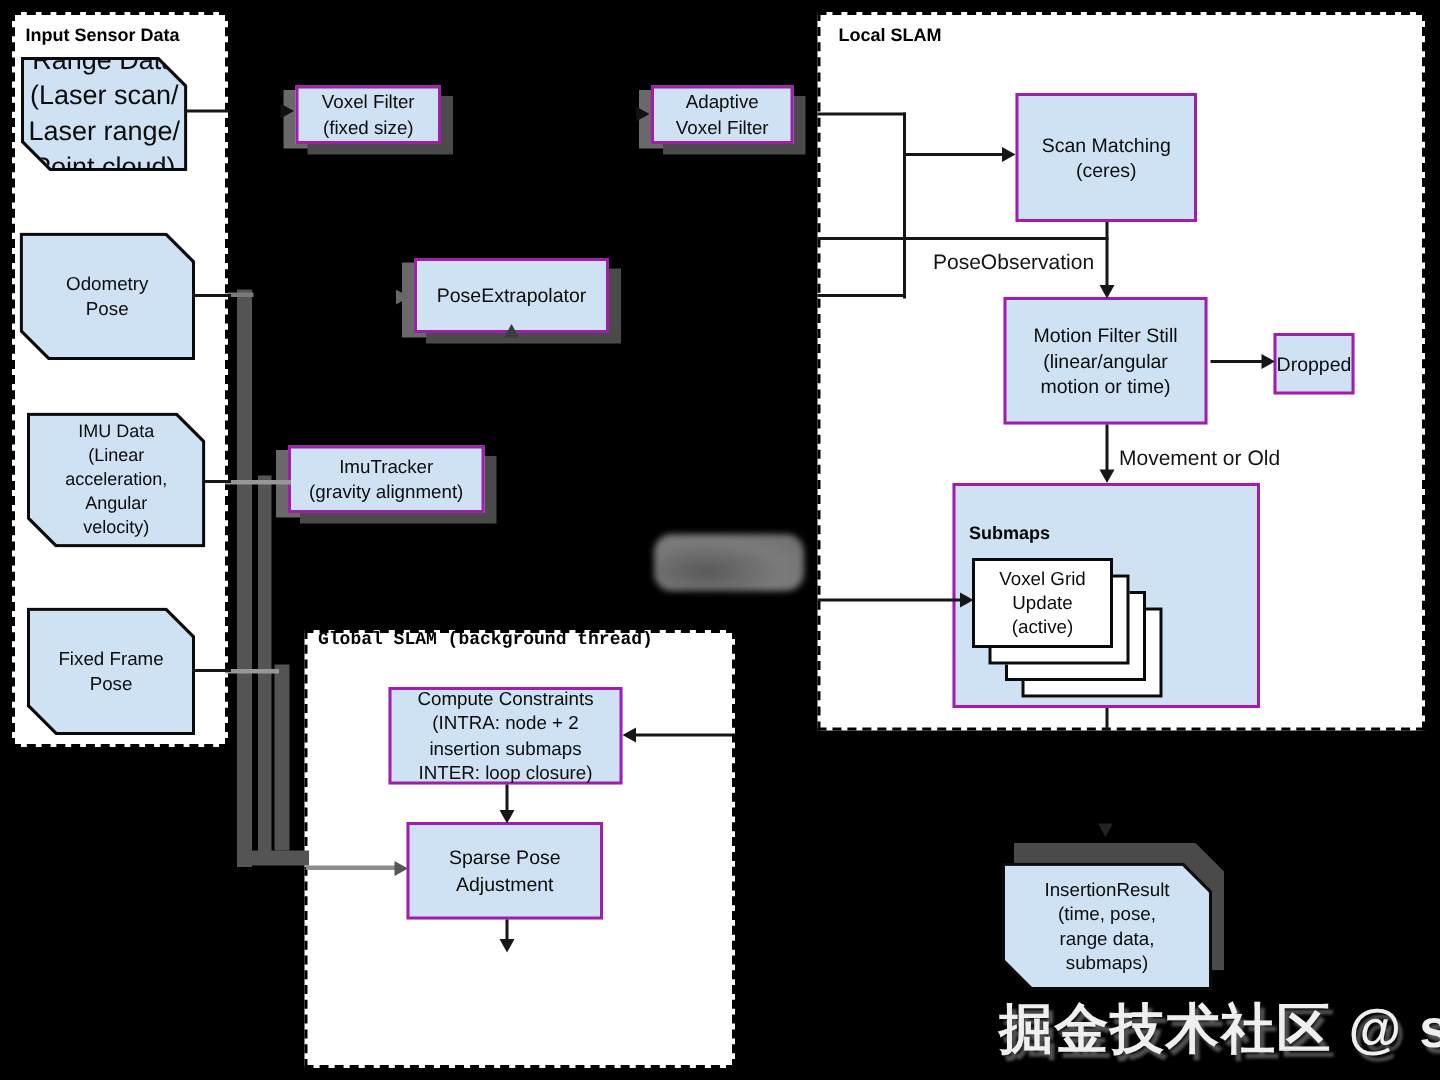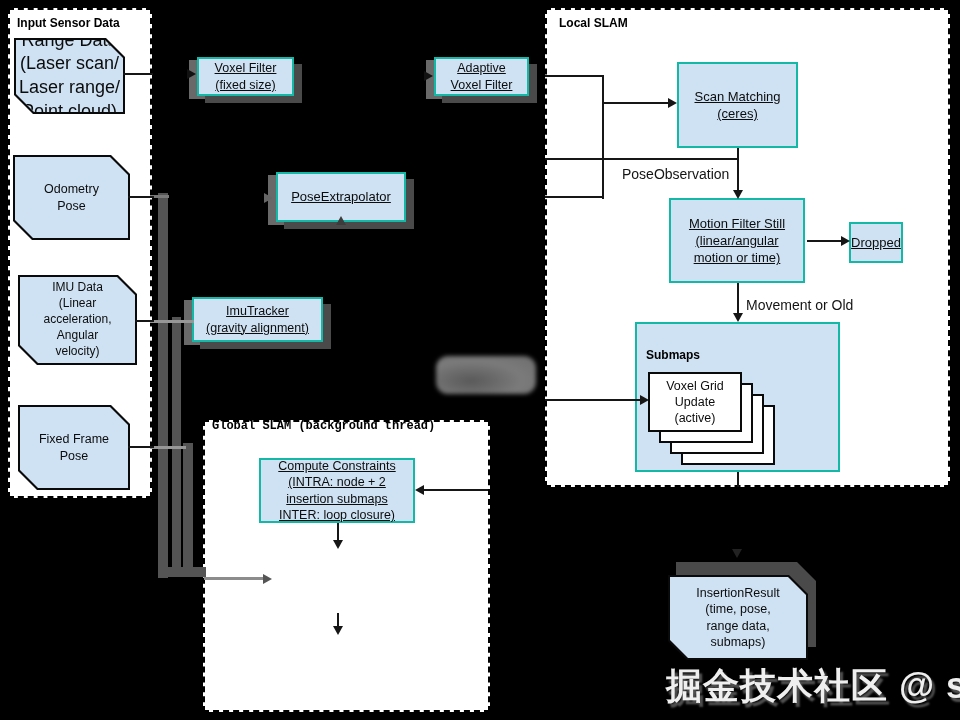--- a/index.html
+++ b/index.html
@@ -13,25 +13,24 @@
   .container-box {
     position: absolute; background: #fff;
     border: 2px dashed #000; z-index: 1;
   }
   .ctitle {
     position: absolute; z-index: 5; font-size: 12px; font-weight: bold;
     color: #000; white-space: pre-line;
   }
   .node {
     position: absolute; z-index: 3; background: #cfe2f3;
-    border: 2px solid #14b8a6; color: #0c0c0c;
+    border: 2px solid #a21caf; color: #0c0c0c;
     display: flex; align-items: center; justify-content: center;
     text-align: center; font-size: 13px; line-height: 1.32;
     white-space: pre-line;
-    text-decoration: underline;
   }
   .shadowed { box-shadow: 8px 7px 0 #4a4a4a, -8px 3px 0 #696969; }
   .stackcard {
     position: absolute; z-index: 3; background: #fff;
     border: 2px solid #0a0a0a; display: flex; align-items: center;
     justify-content: center; text-align: center; font-size: 13px;
     line-height: 1.3; white-space: pre-line; color: #0c0c0c;
   }
   .bevel {
     position: absolute; z-index: 3; background: #0a0a0a;
@@ -143,20 +142,22 @@
   <div class="stackcard" style="left:670px; top:394px; width:94px; height:60px;"></div>
   <div class="stackcard" style="left:659px; top:383px; width:94px; height:60px;"></div>
   <div class="stackcard" style="left:648px; top:372px; width:94px; height:60px; font-size:12.5px;">Voxel Grid
 Update
 (active)</div>
 
   <div class="node" style="left:259px; top:458px; width:156px; height:65px; font-size:12.5px;">Compute Constraints
 (INTRA: node + 2
 insertion submaps
 INTER: loop closure)</div>
+  <div class="node" style="left:271px; top:548px; width:131px; height:65px;">Sparse Pose
+Adjustment</div>
 
   <div class="bevel-shadow" style="left:676px; top:562px; width:140px; height:85px;"></div>
   <div class="bevel" style="left:668px; top:575px; width:140px; height:85px;">
     <div class="bevel-fill">InsertionResult
 (time, pose,
 range data,
 submaps)</div>
   </div>
   <div class="ar ar-d" style="left:732px; top:549px; border-top-color:#222; z-index:6;"></div>
 

